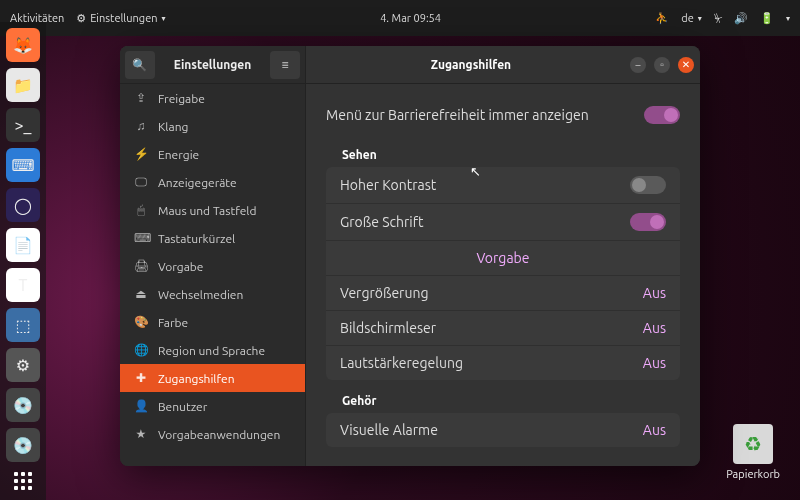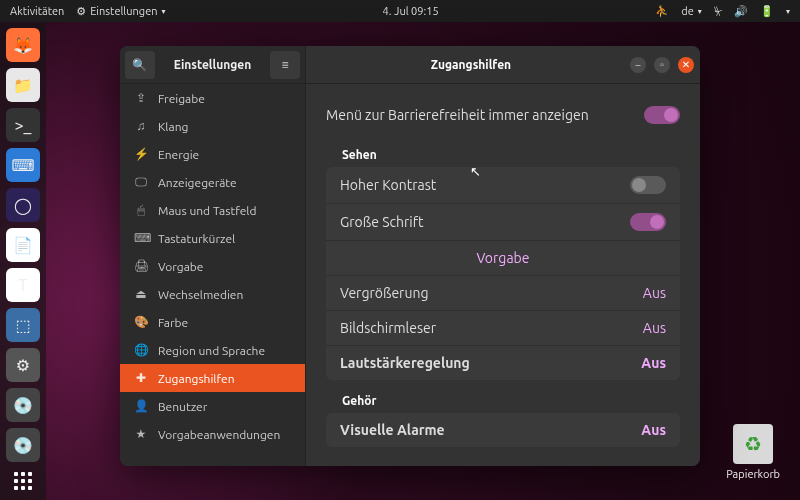--- a/index.html
+++ b/index.html
@@ -3,21 +3,21 @@
 <meta charset="utf-8">
 <style>
 * { margin: 0; padding: 0; box-sizing: border-box; font-family: Ubuntu, Cantarell, sans-serif; }
 body {
   width: 800px; height: 500px; overflow: hidden; position: relative;
   background: radial-gradient(circle at 15% 60%, #6b1a4b 0%, #2c0a1e 40%, #1a0510 100%);
   color: #eee; font-size: 12px;
 }
 
 .topbar {
-  height: 22px; background: #1d1d1d; color: #ddd; display: flex;
+  height: 36px; background: #1d1d1d; color: #ddd; display: flex;
   align-items: center; padding: 0 10px; font-size: 11px;
 }
 .topbar .left, .topbar .right { display: flex; align-items: center; gap: 12px; }
 .topbar .center { flex: 1; text-align: center; }
 .topbar .item { display: flex; align-items: center; gap: 4px; }
 .topbar .tri { font-size: 8px; }
 
 .dock {
   position: absolute; left: 0; top: 22px; bottom: 0; width: 46px;
   background: rgba(20,20,20,0.6); padding: 6px 0; display: flex;
@@ -86,21 +86,21 @@
 }
 .row .label { flex: 1; }
 .row .value { color: #f0abfc; }
 .section-title {
   font-weight: bold; font-size: 12px; color: #fff; margin: 14px 16px 6px;
 }
 .group {
   background: #3a3a3a; border-radius: 6px; overflow: hidden; margin-bottom: 12px;
 }
 .group .row { padding: 9px 14px; border-bottom: 1px solid #2f2f2f; justify-content: center; }
-.group .row:last-child { border-bottom: none; font-weight: bold; }
+.group .row:last-child { border-bottom: none; }
 
 .toggle {
   width: 36px; height: 18px; border-radius: 9px; background: #5a5a5a;
   position: relative; cursor: pointer;
 }
 .toggle::after {
   content: ''; position: absolute; width: 14px; height: 14px; border-radius: 50%;
   background: #888; top: 2px; left: 2px; transition: none;
 }
 .toggle.on { background: #924d8b; }
@@ -116,21 +116,21 @@
 
 <div class="topbar">
   <div class="left">
     <span class="item">Aktivitäten</span>
     <span class="item">
       <span>⚙</span>
       <span>Einstellungen</span>
       <span class="tri">▾</span>
     </span>
   </div>
-  <div class="center">4. Jul  09:15</div>
+  <div class="center">4. Mar  09:54</div>
   <div class="right">
     <span>⛹</span>
     <span class="item">
       <span>de</span>
       <span class="tri">▾</span>
     </span>
     <span>⏧</span>
     <span>🔊</span>
     <span>🔋</span>
     <span class="tri">▾</span>

